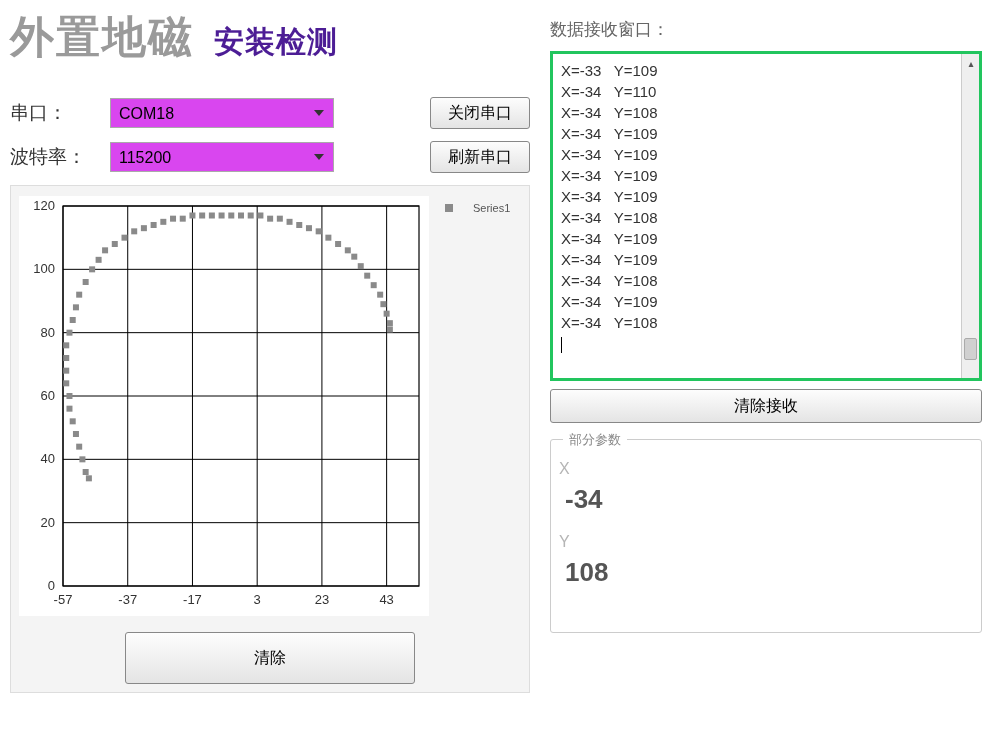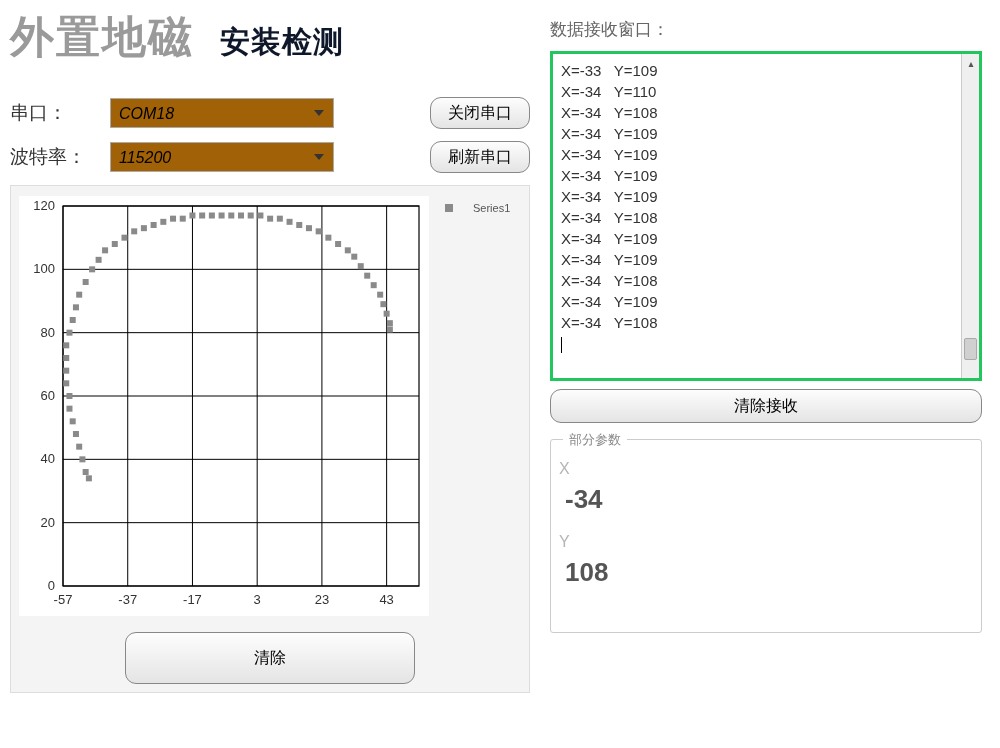--- a/index.html
+++ b/index.html
@@ -32,22 +32,22 @@
     }
     .title-main {
       font-size: 44px;
       font-weight: bold;
       color: #9a9a9a;
       letter-spacing: 2px;
     }
     .title-sub {
       font-size: 30px;
       font-weight: bold;
-      color: #0f172a;
-      margin-left: 26px;
+      color: #4c1d95;
+      margin-left: 20px;
       letter-spacing: 1px;
     }
     .form-row {
       display: flex;
       align-items: center;
       margin-bottom: 12px;
       gap: 10px;
     }
     .form-label {
       width: 90px;
@@ -57,38 +57,37 @@
     .select-wrap {
       position: relative;
       width: 224px;
     }
     .select-wrap select {
       width: 100%;
       height: 30px;
       font-size: 16px;
       padding: 2px 24px 2px 8px;
       border: 1px solid #aaa;
-      background: #a16207;
+      background: #d946ef;
       appearance: none;
-      font-style: italic;
     }
     .select-wrap::after {
       content: "";
       position: absolute;
       right: 10px; top: 12px;
       border-left: 5px solid transparent;
       border-right: 5px solid transparent;
       border-top: 6px solid #333;
       pointer-events: none;
     }
     .btn {
       height: 32px;
       min-width: 100px;
       border: 1px solid #888;
-      border-radius: 11px;
+      border-radius: 3px;
       background: linear-gradient(#fdfdfd, #e4e4e4);
       font-size: 16px;
       cursor: pointer;
       padding: 0 12px;
     }
     .btn-wide {
       width: 290px;
       height: 52px;
       display: block;
       margin: 16px auto 0;

